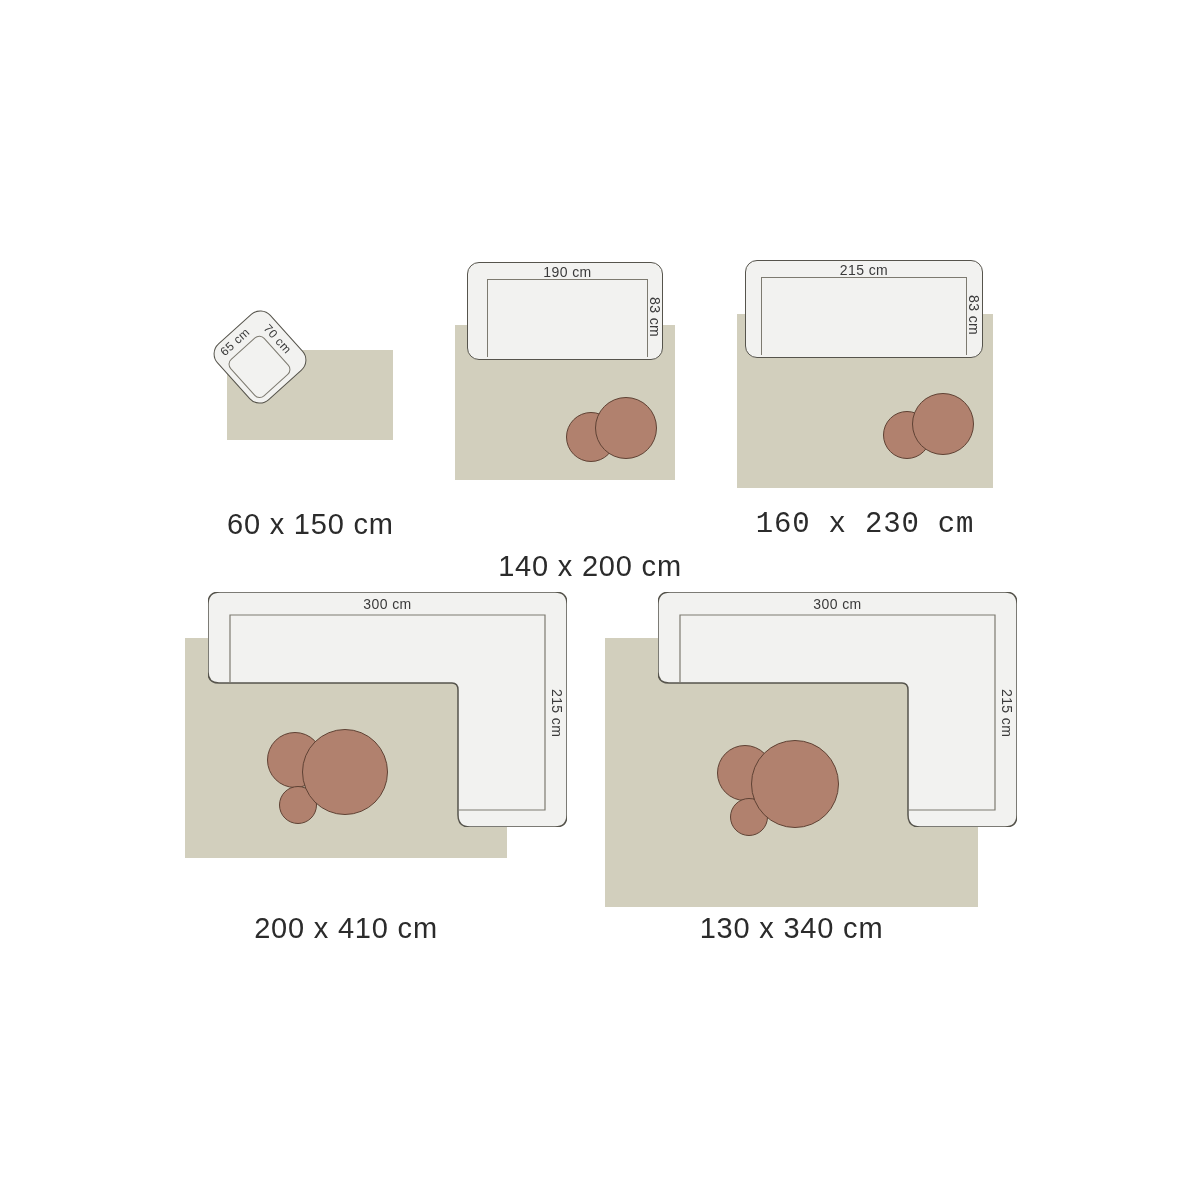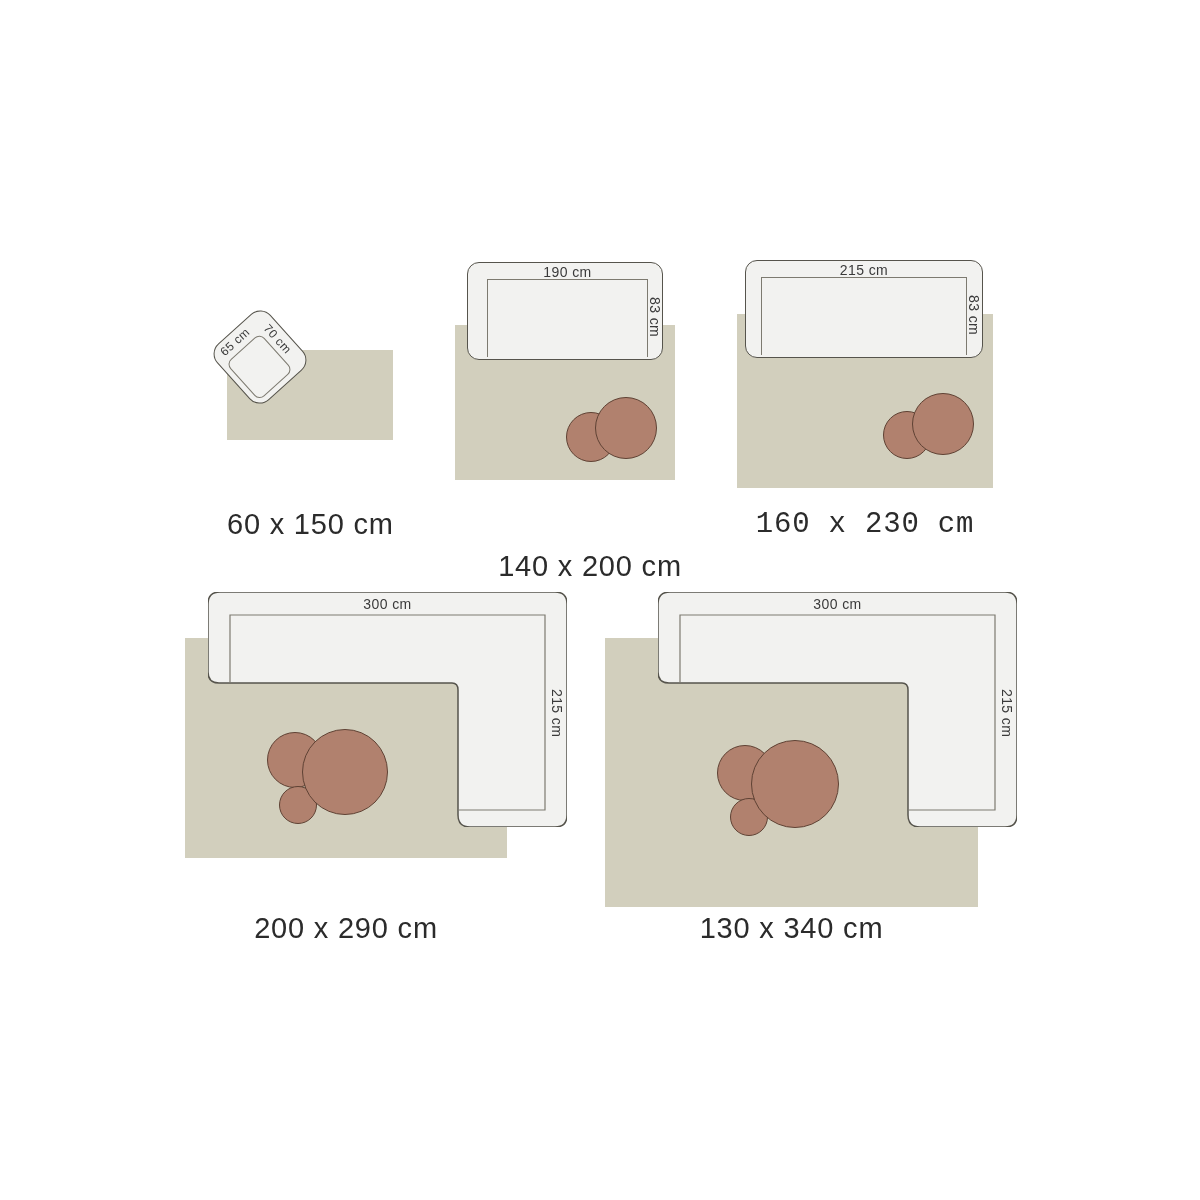--- a/index.html
+++ b/index.html
@@ -136,21 +136,21 @@
     <div class="rug" id="rug4"></div>
     <div class="circle" id="d4-c1"></div>
     <div class="circle" id="d4-c2"></div>
     <div class="circle" id="d4-c3"></div>
     <svg class="lsofa" id="sofa4" viewBox="0 0 359 235" preserveAspectRatio="none">
       <path class="outline" d="M12,0 H347 Q359,0 359,12 V223 Q359,235 347,235 H262 Q250,235 250,223 V98 Q250,91 244,91 H11 Q0,91 0,80 V12 Q0,0 12,0 Z"></path>
       <path class="seatline" d="M22,91 V23 H337 V218 H250"></path>
     </svg>
     <div class="dim" id="sofa4-w">300 cm</div>
     <div class="dim vert" id="sofa4-d">215 cm</div>
-    <div class="size-label" id="label4">200 x 290 cm</div>
+    <div class="size-label" id="label4">200 x 410 cm</div>
   </section>
 
   <section>
     <div class="rug" id="rug5"></div>
     <div class="circle" id="d5-c1"></div>
     <div class="circle" id="d5-c2"></div>
     <div class="circle" id="d5-c3"></div>
     <svg class="lsofa" id="sofa5" viewBox="0 0 359 235" preserveAspectRatio="none">
       <path class="outline" d="M12,0 H347 Q359,0 359,12 V223 Q359,235 347,235 H262 Q250,235 250,223 V98 Q250,91 244,91 H11 Q0,91 0,80 V12 Q0,0 12,0 Z"></path>
       <path class="seatline" d="M22,91 V23 H337 V218 H250"></path>

